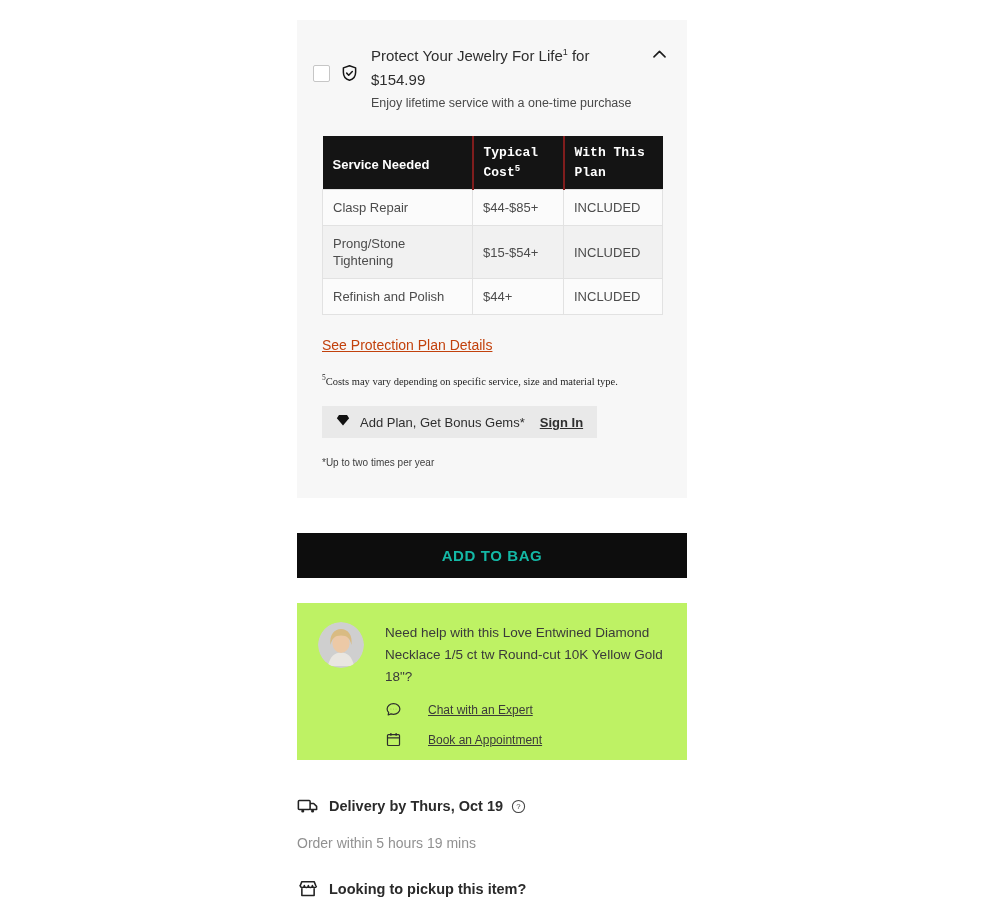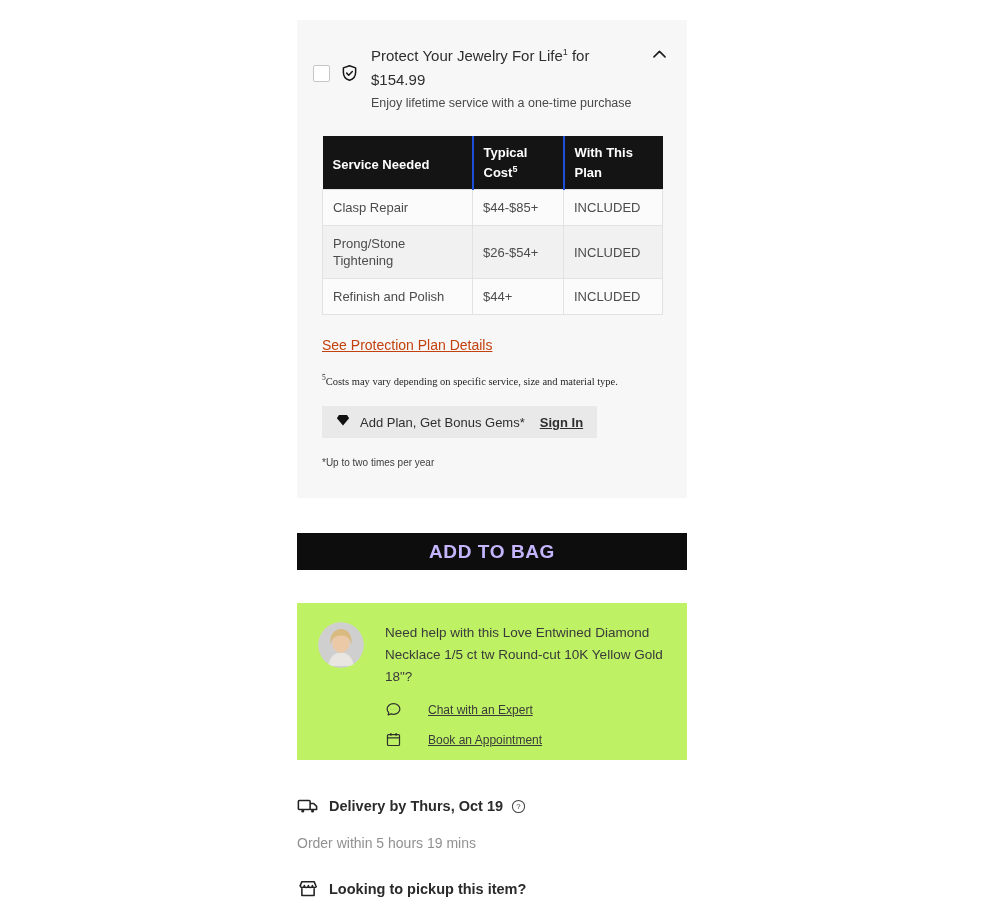--- a/index.html
+++ b/index.html
@@ -16,40 +16,40 @@
   .plan-title{font-size:15px;color:#2e2e2e;line-height:24px;}
   .plan-title sup{font-size:9px;}
   .plan-price{display:block;font-size:15px;color:#2e2e2e;line-height:24px;}
   .plan-subtitle{font-size:12.5px;color:#4a4a4a;margin-top:2px;line-height:18px;}
   .chevron-btn{margin-left:auto;margin-top:3px;background:none;border:none;padding:2px;cursor:pointer;}
   .chevron-btn svg{display:block;}
 
   table.plan-table{border-collapse:collapse;margin:24px 0 0 9px;width:340px;table-layout:fixed;}
   .plan-table col.c1{width:150px}.plan-table col.c2{width:91px}.plan-table col.c3{width:99px}
   .plan-table th{background:#141414;color:#fff;text-align:left;font-size:13px;font-weight:700;padding:8px 10px;line-height:17px;vertical-align:middle;height:34px;}
-  .plan-table th+th{border-left:2px solid #1d4ed8;}
+  .plan-table th+th{border-left:2px solid #7f1d1d;font-family:Liberation Mono, monospace;}
   .plan-table th sup{font-size:9px;}
   .plan-table td{font-size:13px;color:#4c4c4c;padding:9px 10px;line-height:17px;border:1px solid #e2e2e2;background:#fbfbfb;vertical-align:middle;}
   .plan-table tr.alt td{background:#f1f1f1;}
 
   .details-link{display:inline-block;margin:22px 0 0 9px;font-size:14px;color:#c2410c;text-decoration:underline;cursor:pointer;}
 
   .footnotes{margin:18px 0 0 9px;width:332px;font-family:"Liberation Serif",serif;font-size:10.5px;color:#1f1f1f;line-height:1.65;}
   .footnotes p{margin:0;}
   .footnotes p+p{margin-top:5px;}
   .footnotes a{color:#1f1f1f;text-decoration:underline;cursor:pointer;}
   .footnotes sup{font-size:7.5px;}
 
   .bonus-bar{display:inline-flex;align-items:center;margin:16px 0 0 9px;height:32px;background:#e9e9e9;padding:0 14px;gap:10px;justify-content:space-between;}
   .bonus-label{font-size:13px;color:#2e2e2e;}
   .bonus-signin{font-size:13px;font-weight:600;color:#2e2e2e;text-decoration:underline;margin-left:5px;cursor:pointer;}
   .bonus-note{margin:19px 0 0 9px;font-size:10px;color:#3d3d3d;}
 
   
-  .add-to-bag{position:absolute;left:297px;top:533px;width:390px;height:37px;background:#0d0d0d;color:#c4b5fd;border:none;font-family:"Liberation Sans",sans-serif;font-weight:700;font-size:19px;letter-spacing:.6px;display:flex;align-items:center;justify-content:center;cursor:pointer;}
+  .add-to-bag{position:absolute;left:297px;top:533px;width:390px;height:45px;background:#0d0d0d;color:#14b8a6;border:none;font-family:"Liberation Sans",sans-serif;font-weight:700;font-size:15px;letter-spacing:.6px;display:flex;align-items:center;justify-content:center;cursor:pointer;}
 
   
   .help-panel{position:absolute;left:297px;top:603px;width:390px;height:157px;background:#bef264;box-sizing:border-box;padding:19px 16px 0 21px;}
   .help-row{display:flex;align-items:flex-start;}
   .avatar{width:46px;height:46px;border-radius:50%;overflow:hidden;flex:none;}
   .avatar svg{display:block;}
   .help-body{margin-left:21px;}
   .help-question{font-size:13.5px;color:#3a3a3a;line-height:22px;width:292px;}
   .help-link-row{display:flex;align-items:center;margin-top:13px;}
   .help-link-row .hl-icon{flex:none;display:flex;}
@@ -107,21 +107,21 @@
         </tr>
       </thead>
       <tbody>
         <tr>
           <td>Clasp Repair</td>
           <td>$44-$85+</td>
           <td>INCLUDED</td>
         </tr>
         <tr class="alt">
           <td>Prong/Stone Tightening</td>
-          <td>$26-$54+</td>
+          <td>$15-$54+</td>
           <td>INCLUDED</td>
         </tr>
         <tr>
           <td>Refinish and Polish</td>
           <td>$44+</td>
           <td>INCLUDED</td>
         </tr>
       </tbody>
     </table>
 

